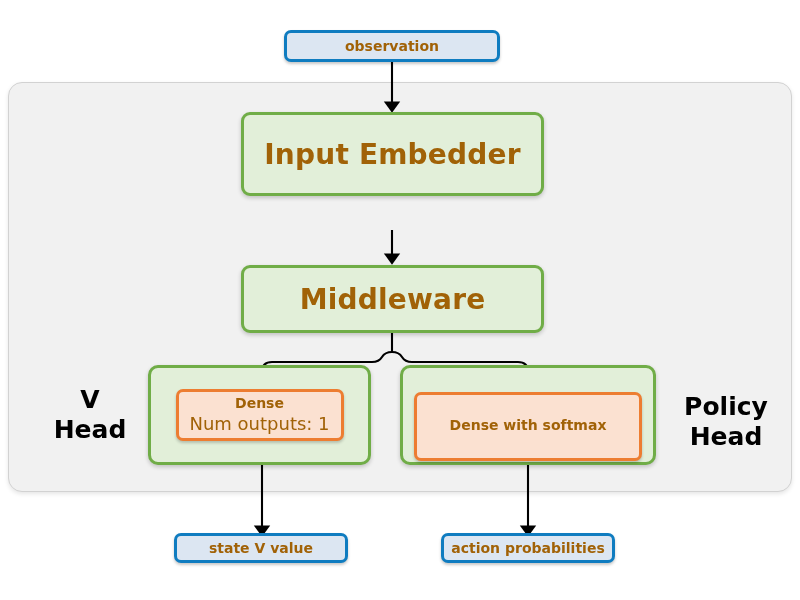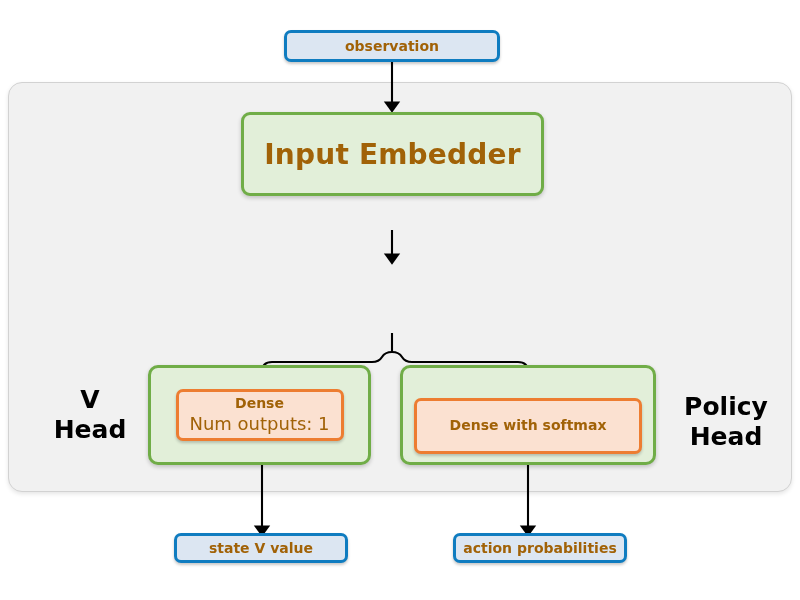--- a/index.html
+++ b/index.html
@@ -137,40 +137,43 @@
   </svg>
 
   <div class="node io-box" style="left:284px; top:30px; width:216px; height:32px;">
     <span>observation</span>
   </div>
 
   <div class="node green-box" style="left:241px; top:112px; width:303px; height:84px;">
     <span class="title">Input Embedder</span>
   </div>
 
+  <div class="node green-box" style="left:241px; top:265px; width:303px; height:68px;">
+    <span class="title">Middleware</span>
+  </div>
 
   <div class="node head-box" style="left:148px; top:365px; width:223px; height:100px;">
     <div class="node orange-box" style="position:relative; left:0; top:0; width:168px; height:52px;">
       <span class="l1">Dense</span>
       <span class="l2">Num outputs: 1</span>
     </div>
   </div>
 
   <div class="node head-box" style="left:400px; top:365px; width:256px; height:100px;">
-    <div class="node orange-box" style="position:relative; left:0; top:0; width:228px; height:56px;margin-top:22px;">
+    <div class="node orange-box" style="position:relative; left:0; top:0; width:228px; height:69px;margin-top:22px;">
       <span class="l1">Dense with softmax</span>
     </div>
   </div>
 
   <div class="head-label" style="left:38px; top:385px; width:104px;">V
 Head</div>
   <div class="head-label" style="left:664px; top:392px; width:124px;">Policy
 Head</div>
 
   <div class="node io-box" style="left:174px; top:533px; width:174px; height:30px;text-align:right;">
     <span>state V value</span>
   </div>
 
-  <div class="node io-box" style="left:441px; top:533px; width:174px; height:30px;margin-left:12px;">
+  <div class="node io-box" style="left:441px; top:533px; width:174px; height:30px;">
     <span>action probabilities</span>
   </div>
 
 </div>
 
 </body></html>

